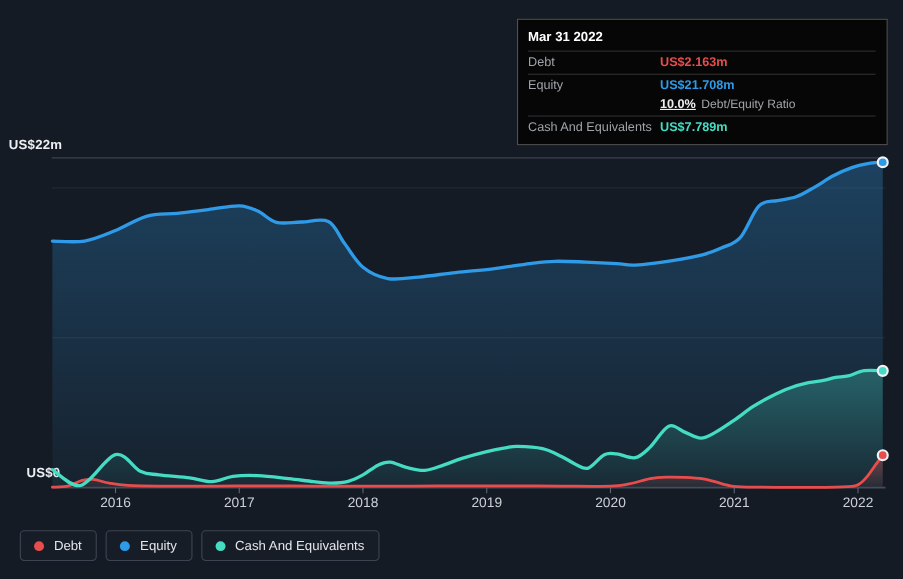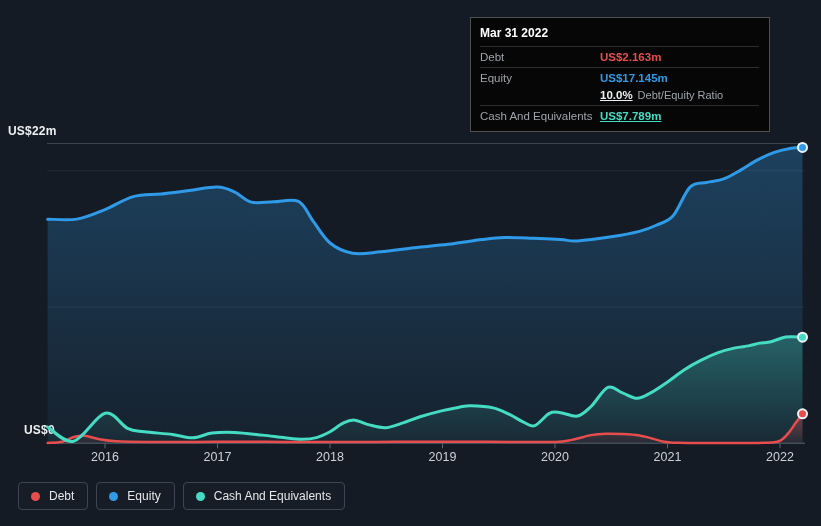--- a/index.html
+++ b/index.html
@@ -15,21 +15,21 @@
   .ylabel{
     position:absolute;
     font-size:12px;font-weight:bold;color:#edf0f3;
     letter-spacing:0.2px;
   }
   .ylabel.top{left:8px;top:124px;}
   .ylabel.bottom{left:24px;top:423px;}
 
   
   .tooltip{
-    position:absolute;left:470px;top:17px;width:300px;
+    position:absolute;left:470px;top:17px;width:337px;
     box-sizing:border-box;
     background:#060606;
     border:1px solid #515151;
     padding:4px 10px 5px 9px;
     z-index:5;
   }
   .tt-header{
     font-size:12px;font-weight:bold;color:#ffffff;
     padding:4px 0 6px 0;
   }
@@ -124,30 +124,30 @@
     </svg>
 
   <div class="tooltip">
     <div class="tt-header">Mar 31 2022</div>
     <div class="tt-row">
       <span class="tt-label">Debt</span>
       <span class="tt-value" id="tt-val-0" style="color: rgb(232, 77, 77);">US$2.163m</span>
     </div>
     <div class="tt-row">
       <span class="tt-label">Equity</span>
-      <span class="tt-value" id="tt-val-1" style="color: rgb(47, 155, 232);">US$17.145m</span>
+      <span class="tt-value" id="tt-val-1" style="color: rgb(47, 155, 232);">US$21.708m</span>
     </div>
     <div class="tt-sub">
       <span class="tt-label"></span>
       <span class="tt-ratio-val">10.0%</span>
       <span class="tt-ratio-lab">Debt/Equity Ratio</span>
     </div>
     <div class="tt-row">
       <span class="tt-label">Cash And Equivalents</span>
-      <span class="tt-value" id="tt-val-2" style="color: rgb(69, 220, 195); text-decoration: underline;">US$7.789m</span>
+      <span class="tt-value" id="tt-val-2" style="color: rgb(69, 220, 195);">US$7.789m</span>
     </div>
   </div>
 
   <div class="legend">
     <div class="legend-item">
       <span class="legend-dot" id="dot-0" style="background: rgb(232, 77, 77);"></span>
       <span class="legend-label">Debt</span>
     </div>
     <div class="legend-item">
       <span class="legend-dot" id="dot-1" style="background: rgb(47, 155, 232);"></span>

